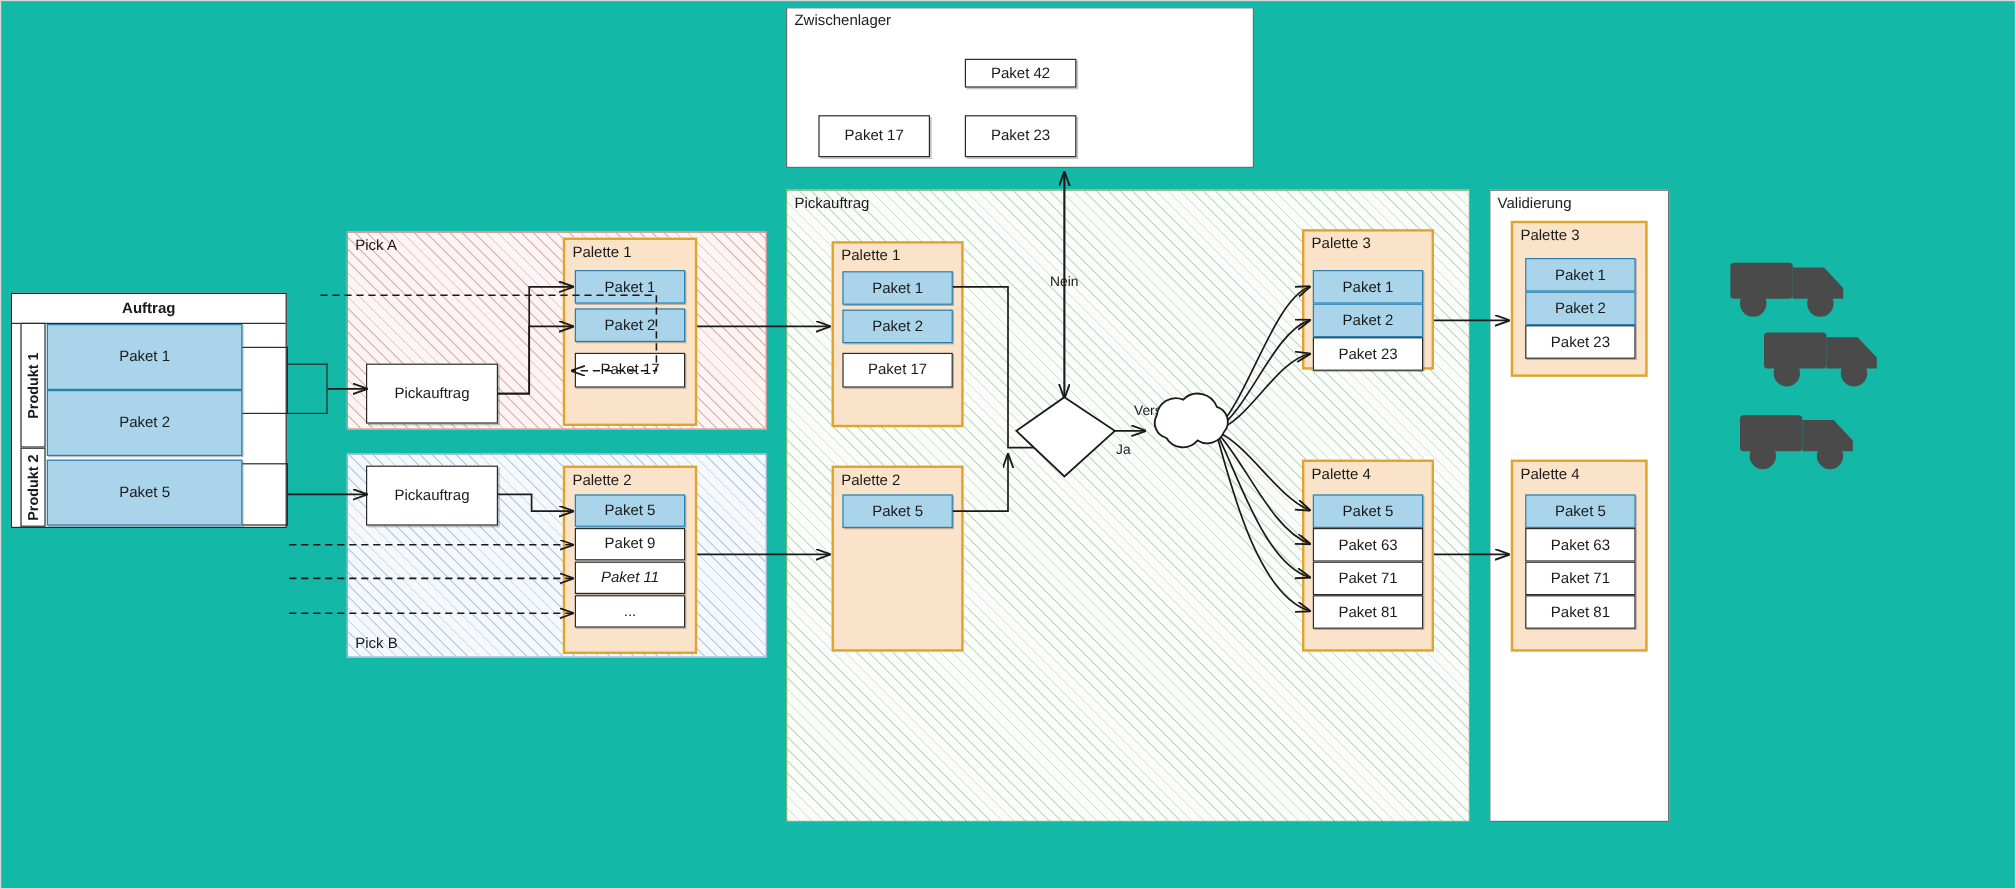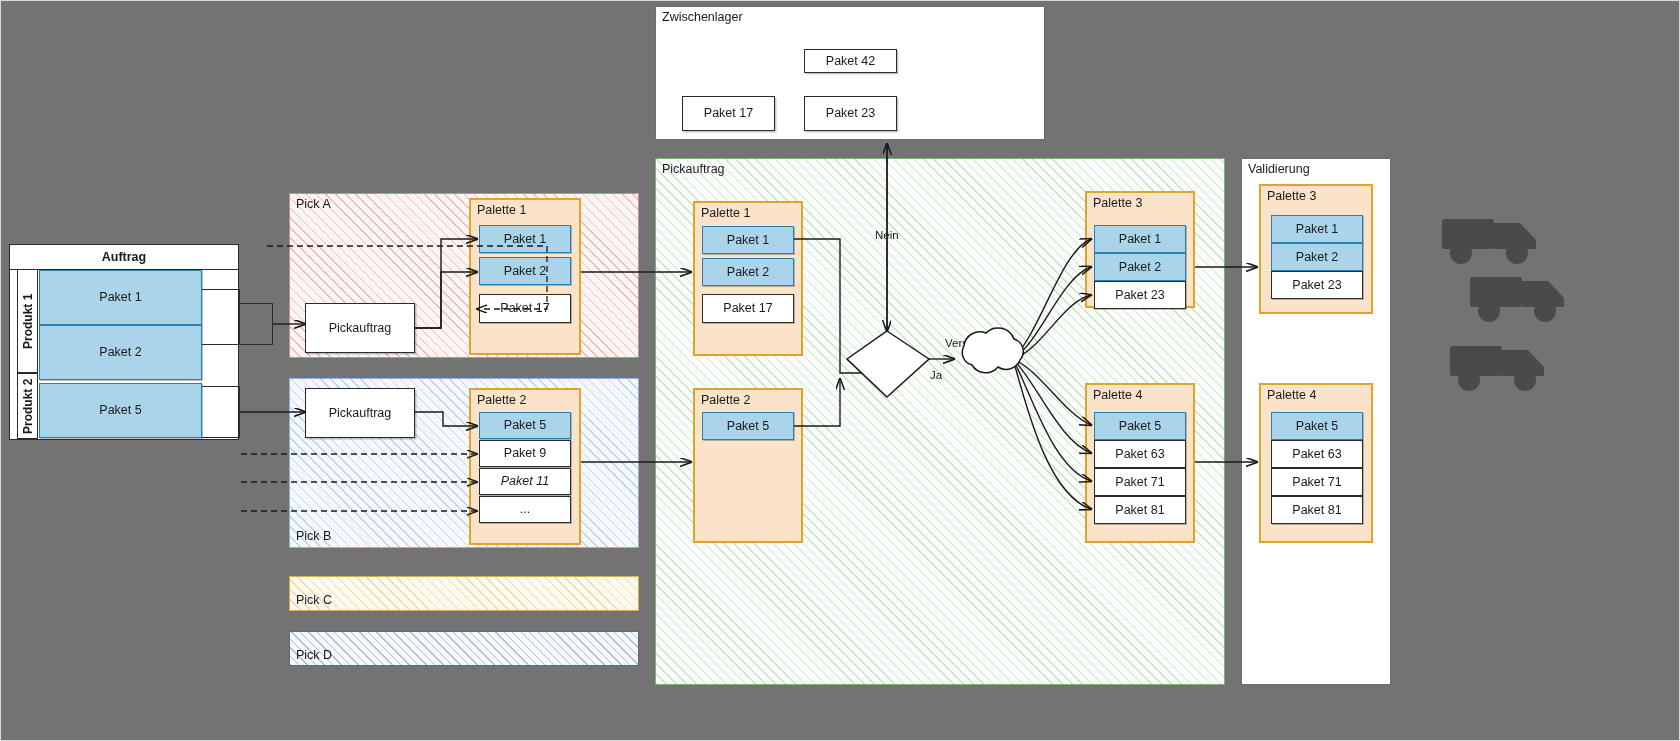--- a/index.html
+++ b/index.html
@@ -5,21 +5,21 @@
 <style>
   html,body{margin:0;padding:0;background:#ffffff;}
   body{
     font-family:"Liberation Sans", sans-serif;
     -webkit-font-smoothing:antialiased;
   }
   #canvas{
     position:relative;
     width:1680px;
     height:741px;
-    background:#737373;
+    background:#14b8a6;
     overflow:hidden;
     border:1px solid #d8d8d8;
     box-sizing:border-box;
   }
   .abs{position:absolute;box-sizing:border-box;}
 
   
   .ctext{
     display:flex;align-items:center;justify-content:center;
     text-align:center;line-height:1.15;
@@ -168,27 +168,21 @@
   <div class="proc ctext" style="left:304px;top:387px;width:110px;height:50px;">Pickauftrag</div>
 
   <div class="pallet" style="left:468px;top:387px;width:112px;height:157px;">
     <span class="lbl-tl">Palette 2</span>
   </div>
   <div class="pkg blue ctext" style="left:478px;top:411px;width:92px;height:27px;">Paket 5</div>
   <div class="pkg ctext" style="left:478px;top:439px;width:92px;height:27px;">Paket 9</div>
   <div class="pkg ctext" style="left:478px;top:467px;width:92px;height:27px;font-style:italic;">Paket 11</div>
   <div class="pkg ctext" style="left:478px;top:495px;width:92px;height:27px;">...</div>
 
-  <div class="zone hatch-yellow" style="left:288px;top:575px;width:350px;height:35px;">
-    <span class="lbl-tl" style="top:auto;bottom:3px;">Pick C</span>
-  </div>
-
-  <div class="zone hatch-navy" style="left:288px;top:630px;width:350px;height:35px;">
-    <span class="lbl-tl" style="top:auto;bottom:3px;">Pick D</span>
-  </div>
+
 
   <div class="zone hatch-green" style="left:654px;top:157px;width:570px;height:527px;">
     <span class="lbl-tl">Pickauftrag</span>
   </div>
 
   <div class="pallet" style="left:692px;top:200px;width:110px;height:155px;">
     <span class="lbl-tl">Palette 1</span>
   </div>
   <div class="pkg blue ctext" style="left:701px;top:225px;width:92px;height:28px;">Paket 1</div>
   <div class="pkg blue ctext" style="left:701px;top:257px;width:92px;height:28px;">Paket 2</div>

